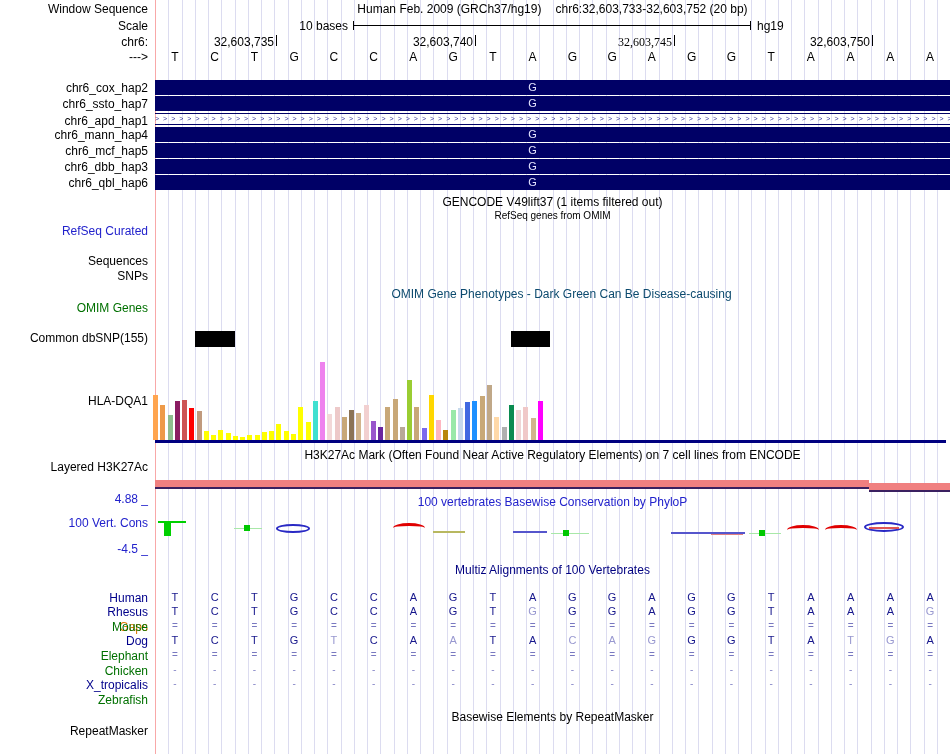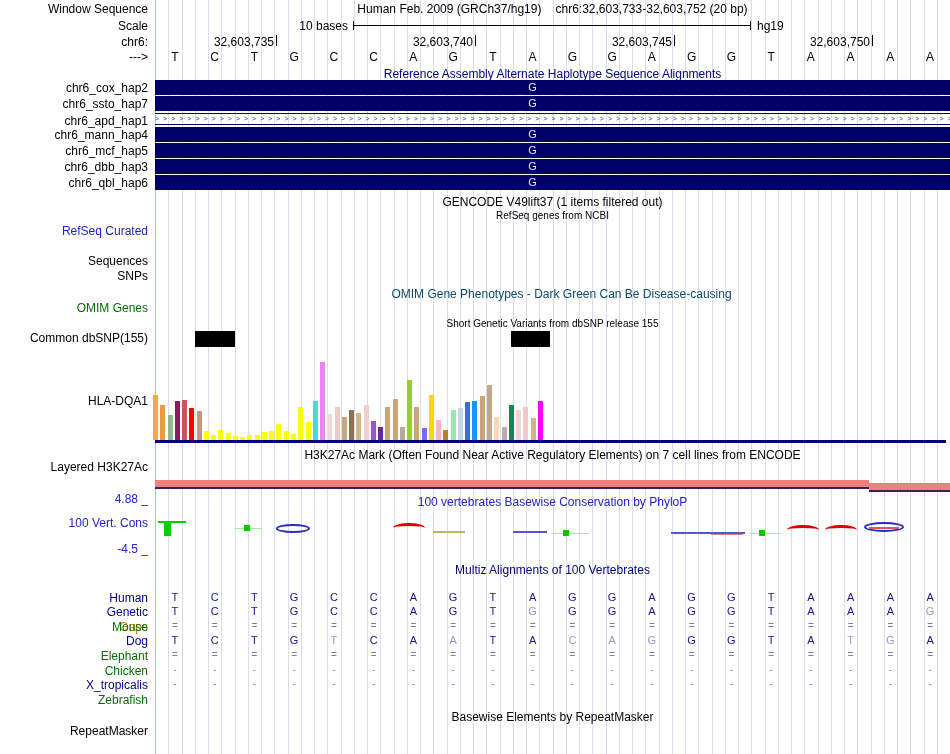--- a/index.html
+++ b/index.html
@@ -104,21 +104,21 @@
   <div class="abs" style="top:25px;left:353px;width:397px;height:1px;background:#000;"></div>
   <div class="abs" style="top:21px;left:353px;width:1px;height:9px;background:#000;"></div>
   <div class="abs" style="top:21px;left:750px;width:1px;height:9px;background:#000;"></div>
   <div class="abs" style="top:19px;left:757px;font-size:12px;">hg19</div>
   <div class="lbl" style="top:35px;">chr6:</div>
   <div id="ruler-layer">
       <div class="rulnum" style="top: 35px; left: 274px;">32,603,735</div>
       <div class="tick" style="top: 35px; left: 276px;"></div>
       <div class="rulnum" style="top: 35px; left: 473px;">32,603,740</div>
       <div class="tick" style="top: 35px; left: 475px;"></div>
-      <div class="rulnum" style="top: 35px; left: 672px;">32,603,745</div>
+      <div class="rulnum" style="top: 35px; left: 672px; font-family: Liberation Serif, serif;">32,603,745</div>
       <div class="tick" style="top: 35px; left: 674px;"></div>
       <div class="rulnum" style="top: 35px; left: 870px;">32,603,750</div>
       <div class="tick" style="top: 35px; left: 872px;"></div>
     </div>
   <div class="lbl" style="top:50px;">---&gt;</div>
   <div id="sequence-layer">
       <div class="seqletter" style="top: 50px; left: 174.875px;">T</div>
       <div class="seqletter" style="top: 50px; left: 214.625px;">C</div>
       <div class="seqletter" style="top: 50px; left: 254.375px;">T</div>
       <div class="seqletter" style="top: 50px; left: 294.125px;">G</div>
@@ -133,21 +133,20 @@
       <div class="seqletter" style="top: 50px; left: 651.875px;">A</div>
       <div class="seqletter" style="top: 50px; left: 691.625px;">G</div>
       <div class="seqletter" style="top: 50px; left: 731.375px;">G</div>
       <div class="seqletter" style="top: 50px; left: 771.125px;">T</div>
       <div class="seqletter" style="top: 50px; left: 810.875px;">A</div>
       <div class="seqletter" style="top: 50px; left: 850.625px;">A</div>
       <div class="seqletter" style="top: 50px; left: 890.375px;">A</div>
       <div class="seqletter" style="top: 50px; left: 930.125px;">A</div>
     </div>
 
-  <div class="ctr navy" style="top:67px;">Reference Assembly Alternate Haplotype Sequence Alignments</div>
   <div id="haplotype-layer">
       <div class="lbl" style="top: 81px;">chr6_cox_hap2</div>
       <div class="hapbar" style="top: 80px; background: rgb(0, 0, 102);">
         <div class="hapletter" style="left: 377.625px;">G</div>
       </div>
       <div class="lbl" style="top: 97px;">chr6_ssto_hap7</div>
       <div class="hapbar" style="top: 96px; background: rgb(0, 0, 102);">
         <div class="hapletter" style="left: 377.625px;">G</div>
       </div>
       <div class="lbl" style="top: 114px;">chr6_apd_hap1</div>
@@ -164,28 +163,27 @@
       <div class="hapbar" style="top: 159px; background: rgb(0, 0, 102);">
         <div class="hapletter" style="left: 377.625px;">G</div>
       </div>
       <div class="lbl" style="top: 176px;">chr6_qbl_hap6</div>
       <div class="hapbar" style="top: 175px; background: rgb(0, 0, 102);">
         <div class="hapletter" style="left: 377.625px;">G</div>
       </div>
     </div>
 
   <div class="ctr" style="top:195px;">GENCODE V49lift37 (1 items filtered out)</div>
-  <div class="ctr small" style="top:210px;">RefSeq genes from NCBI</div>
+  <div class="ctr small" style="top:210px;">RefSeq genes from OMIM</div>
   <div class="lbl blue" style="top:224px;">RefSeq Curated</div>
   <div class="lbl" style="top:254px;">Sequences</div>
   <div class="lbl" style="top:269px;">SNPs</div>
 
   <div class="ctr dkgreen" style="top:287px;">OMIM Gene Phenotypes - Dark Green Can Be Disease-causing</div>
   <div class="lbl green" style="top:301px;">OMIM Genes</div>
-  <div class="ctr small" style="top:318px;">Short Genetic Variants from dbSNP release 155</div>
   <div class="lbl" style="top:331px;">Common dbSNP(155)</div>
   <div id="dbsnp-layer">
       <div class="snpbox" style="top: 331px; left: 195px; width: 40px;"></div>
       <div class="snpbox" style="top: 331px; left: 511px; width: 39px;"></div>
     </div>
 
   <div class="lbl" style="top:394px;">HLA-DQA1</div>
   <div id="gtex-layer">
       <div class="gtexbar" style="left: 153px; top: 395px; height: 45px; background: rgb(255, 165, 79);"></div>
       <div class="gtexbar" style="left: 160.3px; top: 405px; height: 35px; background: rgb(238, 154, 73);"></div>
@@ -300,21 +298,21 @@
       <div class="alncell" style="top: 590.6px; left: 572.375px; color: rgb(22, 22, 140);">G</div>
       <div class="alncell" style="top: 590.6px; left: 612.125px; color: rgb(22, 22, 140);">G</div>
       <div class="alncell" style="top: 590.6px; left: 651.875px; color: rgb(22, 22, 140);">A</div>
       <div class="alncell" style="top: 590.6px; left: 691.625px; color: rgb(22, 22, 140);">G</div>
       <div class="alncell" style="top: 590.6px; left: 731.375px; color: rgb(22, 22, 140);">G</div>
       <div class="alncell" style="top: 590.6px; left: 771.125px; color: rgb(22, 22, 140);">T</div>
       <div class="alncell" style="top: 590.6px; left: 810.875px; color: rgb(22, 22, 140);">A</div>
       <div class="alncell" style="top: 590.6px; left: 850.625px; color: rgb(22, 22, 140);">A</div>
       <div class="alncell" style="top: 590.6px; left: 890.375px; color: rgb(22, 22, 140);">A</div>
       <div class="alncell" style="top: 590.6px; left: 930.125px; color: rgb(22, 22, 140);">A</div>
-      <div class="lbl" style="top: 605.2px; color: rgb(0, 0, 139);">Genetic</div>
+      <div class="lbl" style="top: 605.2px; color: rgb(0, 0, 139);">Rhesus</div>
       <div class="alncell" style="top: 605.2px; left: 174.875px; color: rgb(22, 22, 140);">T</div>
       <div class="alncell" style="top: 605.2px; left: 214.625px; color: rgb(22, 22, 140);">C</div>
       <div class="alncell" style="top: 605.2px; left: 254.375px; color: rgb(22, 22, 140);">T</div>
       <div class="alncell" style="top: 605.2px; left: 294.125px; color: rgb(22, 22, 140);">G</div>
       <div class="alncell" style="top: 605.2px; left: 333.875px; color: rgb(22, 22, 140);">C</div>
       <div class="alncell" style="top: 605.2px; left: 373.625px; color: rgb(22, 22, 140);">C</div>
       <div class="alncell" style="top: 605.2px; left: 413.375px; color: rgb(22, 22, 140);">A</div>
       <div class="alncell" style="top: 605.2px; left: 453.125px; color: rgb(22, 22, 140);">G</div>
       <div class="alncell" style="top: 605.2px; left: 492.875px; color: rgb(22, 22, 140);">T</div>
       <div class="alncell" style="top: 605.2px; left: 532.625px; color: rgb(152, 152, 208);">G</div>

